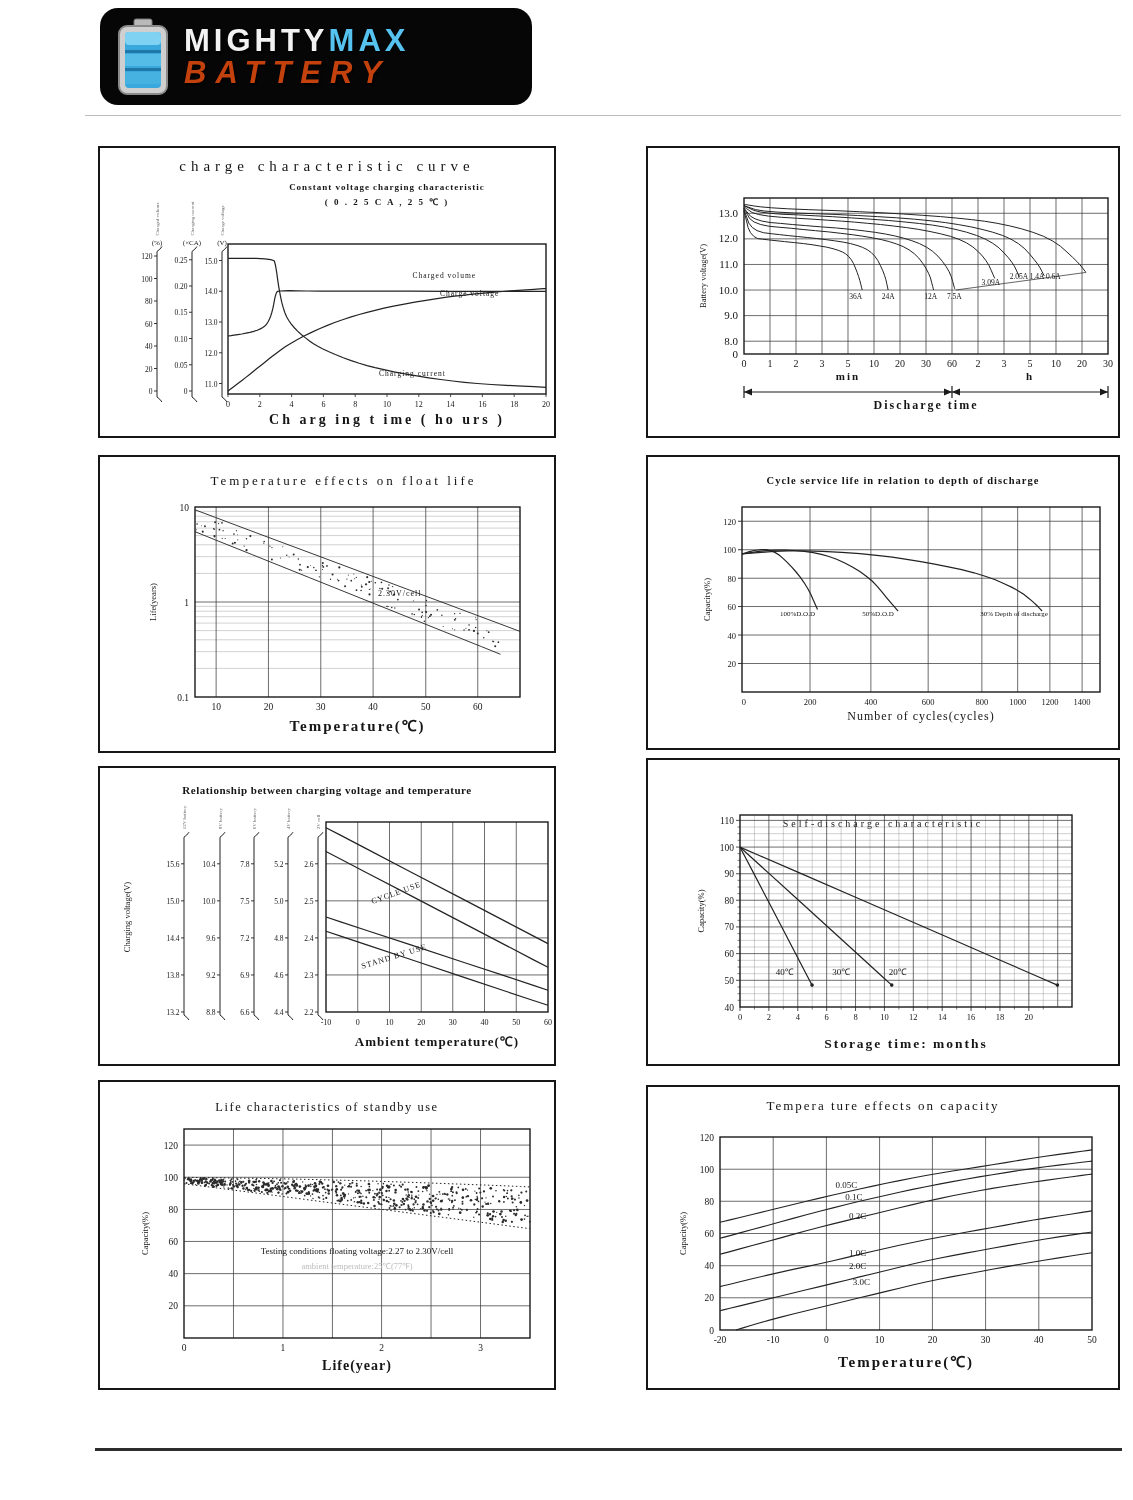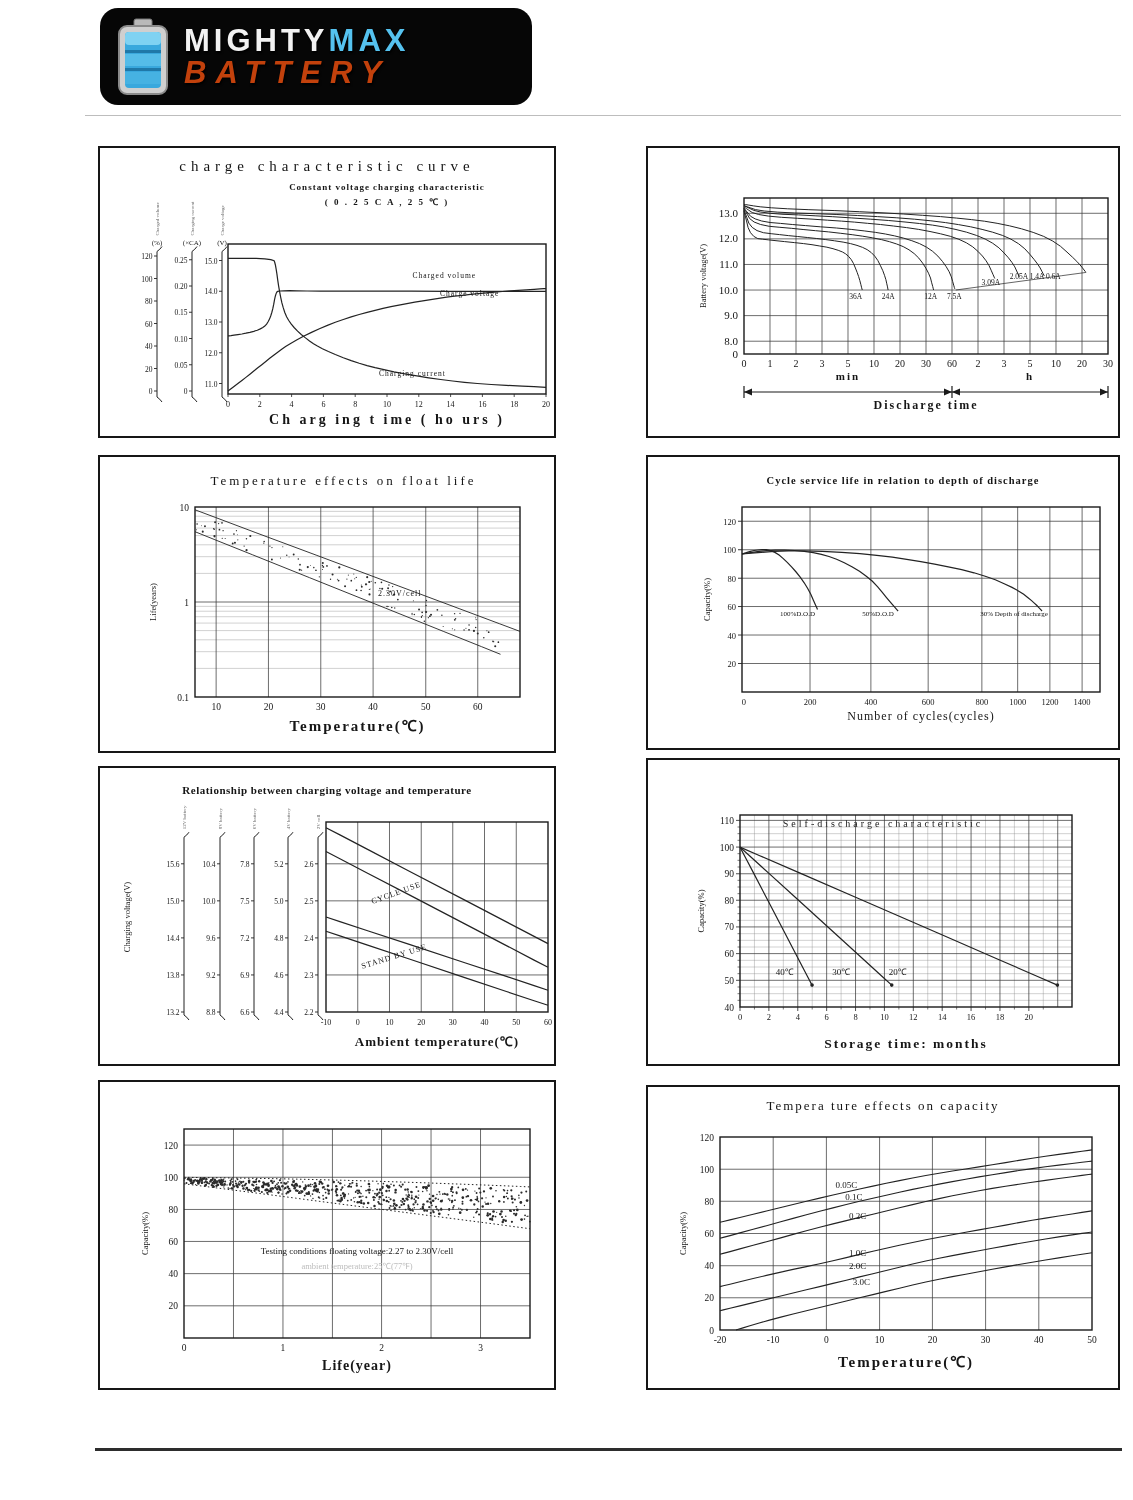--- a/index.html
+++ b/index.html
@@ -669,20 +669,21 @@
         <path d="M92.0 87.1L111.8 95.7L151.5 112.9L211.0 138.8L290.4 173.3L349.9 199.2L389.6 216.5L409.4 225.1" fill="none" stroke="#232323" stroke-width="1.2"></path>
         <circle cx="409.392" cy="225.112" r="1.8" fill="#232323"></circle>
         <text x="136.82" y="215.32" fill="#161616" font-family="&quot;Liberation Serif&quot;, serif" font-size="9px" text-anchor="middle">40℃</text>
         <text x="193.26" y="215.32" fill="#161616" font-family="&quot;Liberation Serif&quot;, serif" font-size="9px" text-anchor="middle">30℃</text>
         <text x="249.7" y="215.32" fill="#161616" font-family="&quot;Liberation Serif&quot;, serif" font-size="9px" text-anchor="middle">20℃</text>
         <text x="258" y="288" fill="#161616" font-family="&quot;Liberation Serif&quot;, serif" font-size="13.5px" text-anchor="middle" letter-spacing="2" font-weight="bold">Storage time: months</text>
         <text x="56" y="151" fill="#161616" font-family="&quot;Liberation Serif&quot;, serif" font-size="8.5px" text-anchor="middle" transform="rotate(-90 56 151)">Capacity(%)</text>
       </svg>
   </div>
   <div class="panel p6">
+    <div class="ptitle t6">Life characteristics of standby use</div>
     <svg width="454" height="306" viewBox="0 0 454 306">
         <line x1="133.478" y1="47" x2="133.478" y2="256" stroke="#3c3c3c" stroke-width="0.75"></line>
         <line x1="182.956" y1="47" x2="182.956" y2="256" stroke="#3c3c3c" stroke-width="0.75"></line>
         <line x1="232.434" y1="47" x2="232.434" y2="256" stroke="#3c3c3c" stroke-width="0.75"></line>
         <line x1="281.566" y1="47" x2="281.566" y2="256" stroke="#3c3c3c" stroke-width="0.75"></line>
         <line x1="331.044" y1="47" x2="331.044" y2="256" stroke="#3c3c3c" stroke-width="0.75"></line>
         <line x1="380.522" y1="47" x2="380.522" y2="256" stroke="#3c3c3c" stroke-width="0.75"></line>
         <line x1="84" y1="223.814" x2="430" y2="223.814" stroke="#3c3c3c" stroke-width="0.75"></line>
         <line x1="84" y1="191.628" x2="430" y2="191.628" stroke="#3c3c3c" stroke-width="0.75"></line>
         <line x1="84" y1="159.442" x2="430" y2="159.442" stroke="#3c3c3c" stroke-width="0.75"></line>

